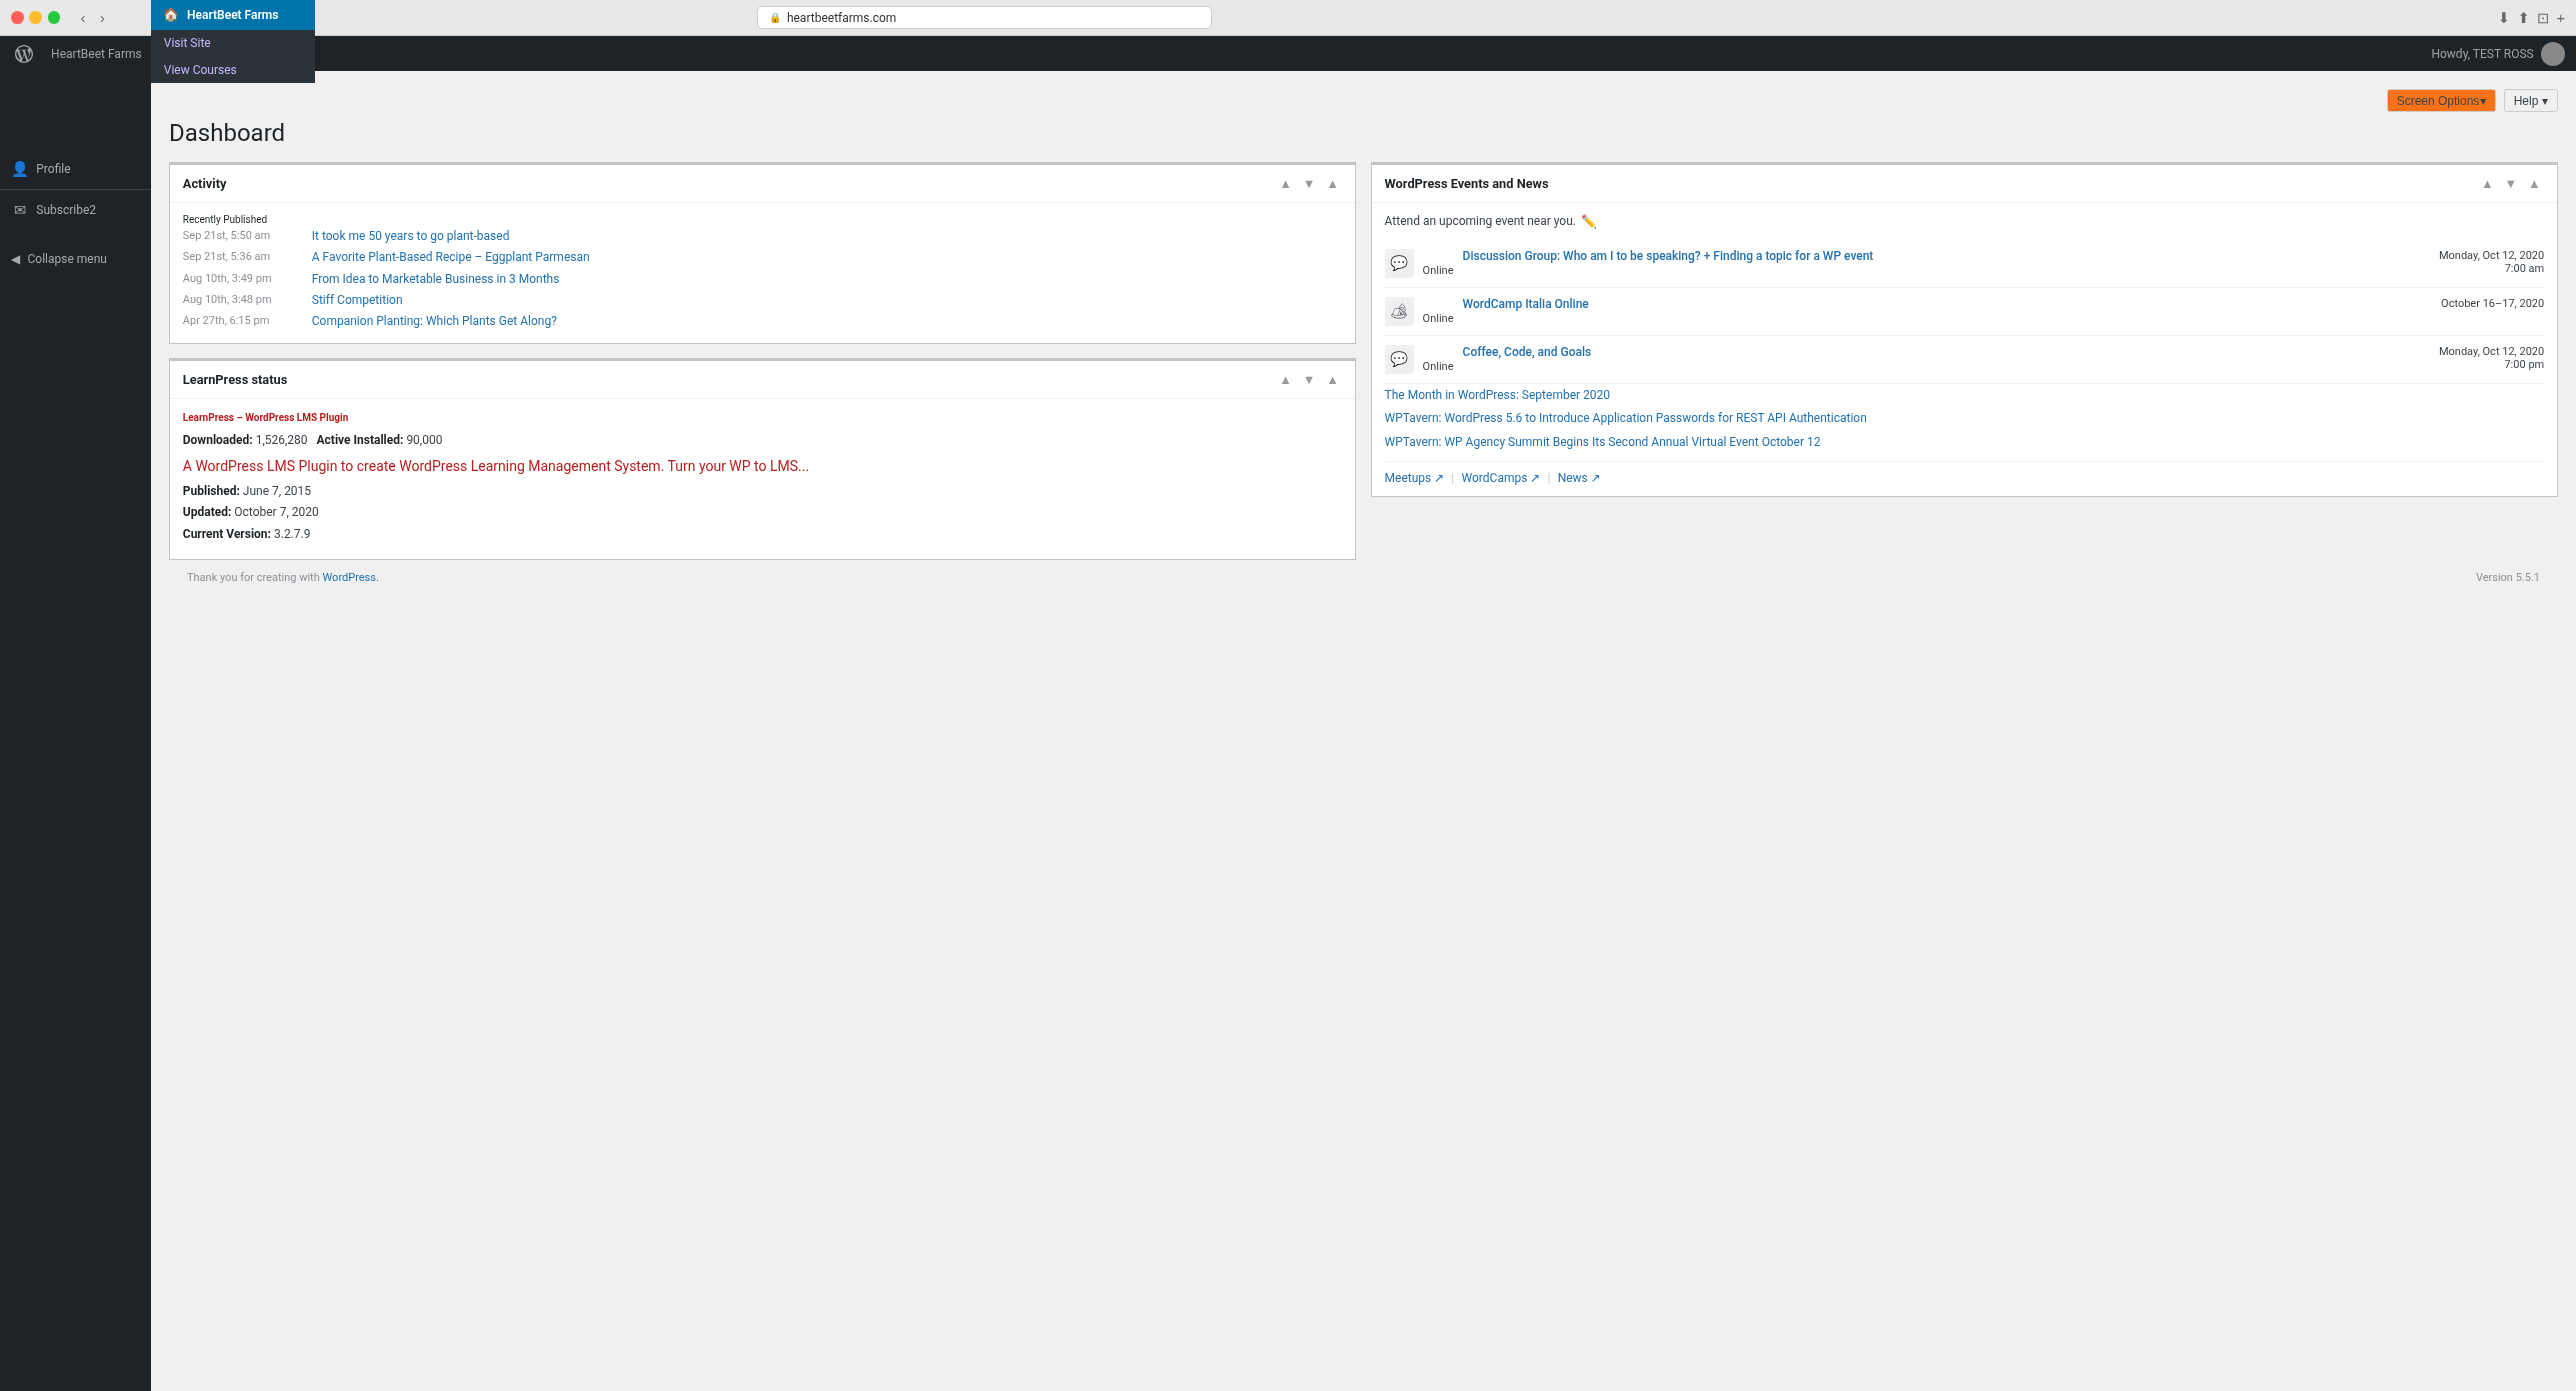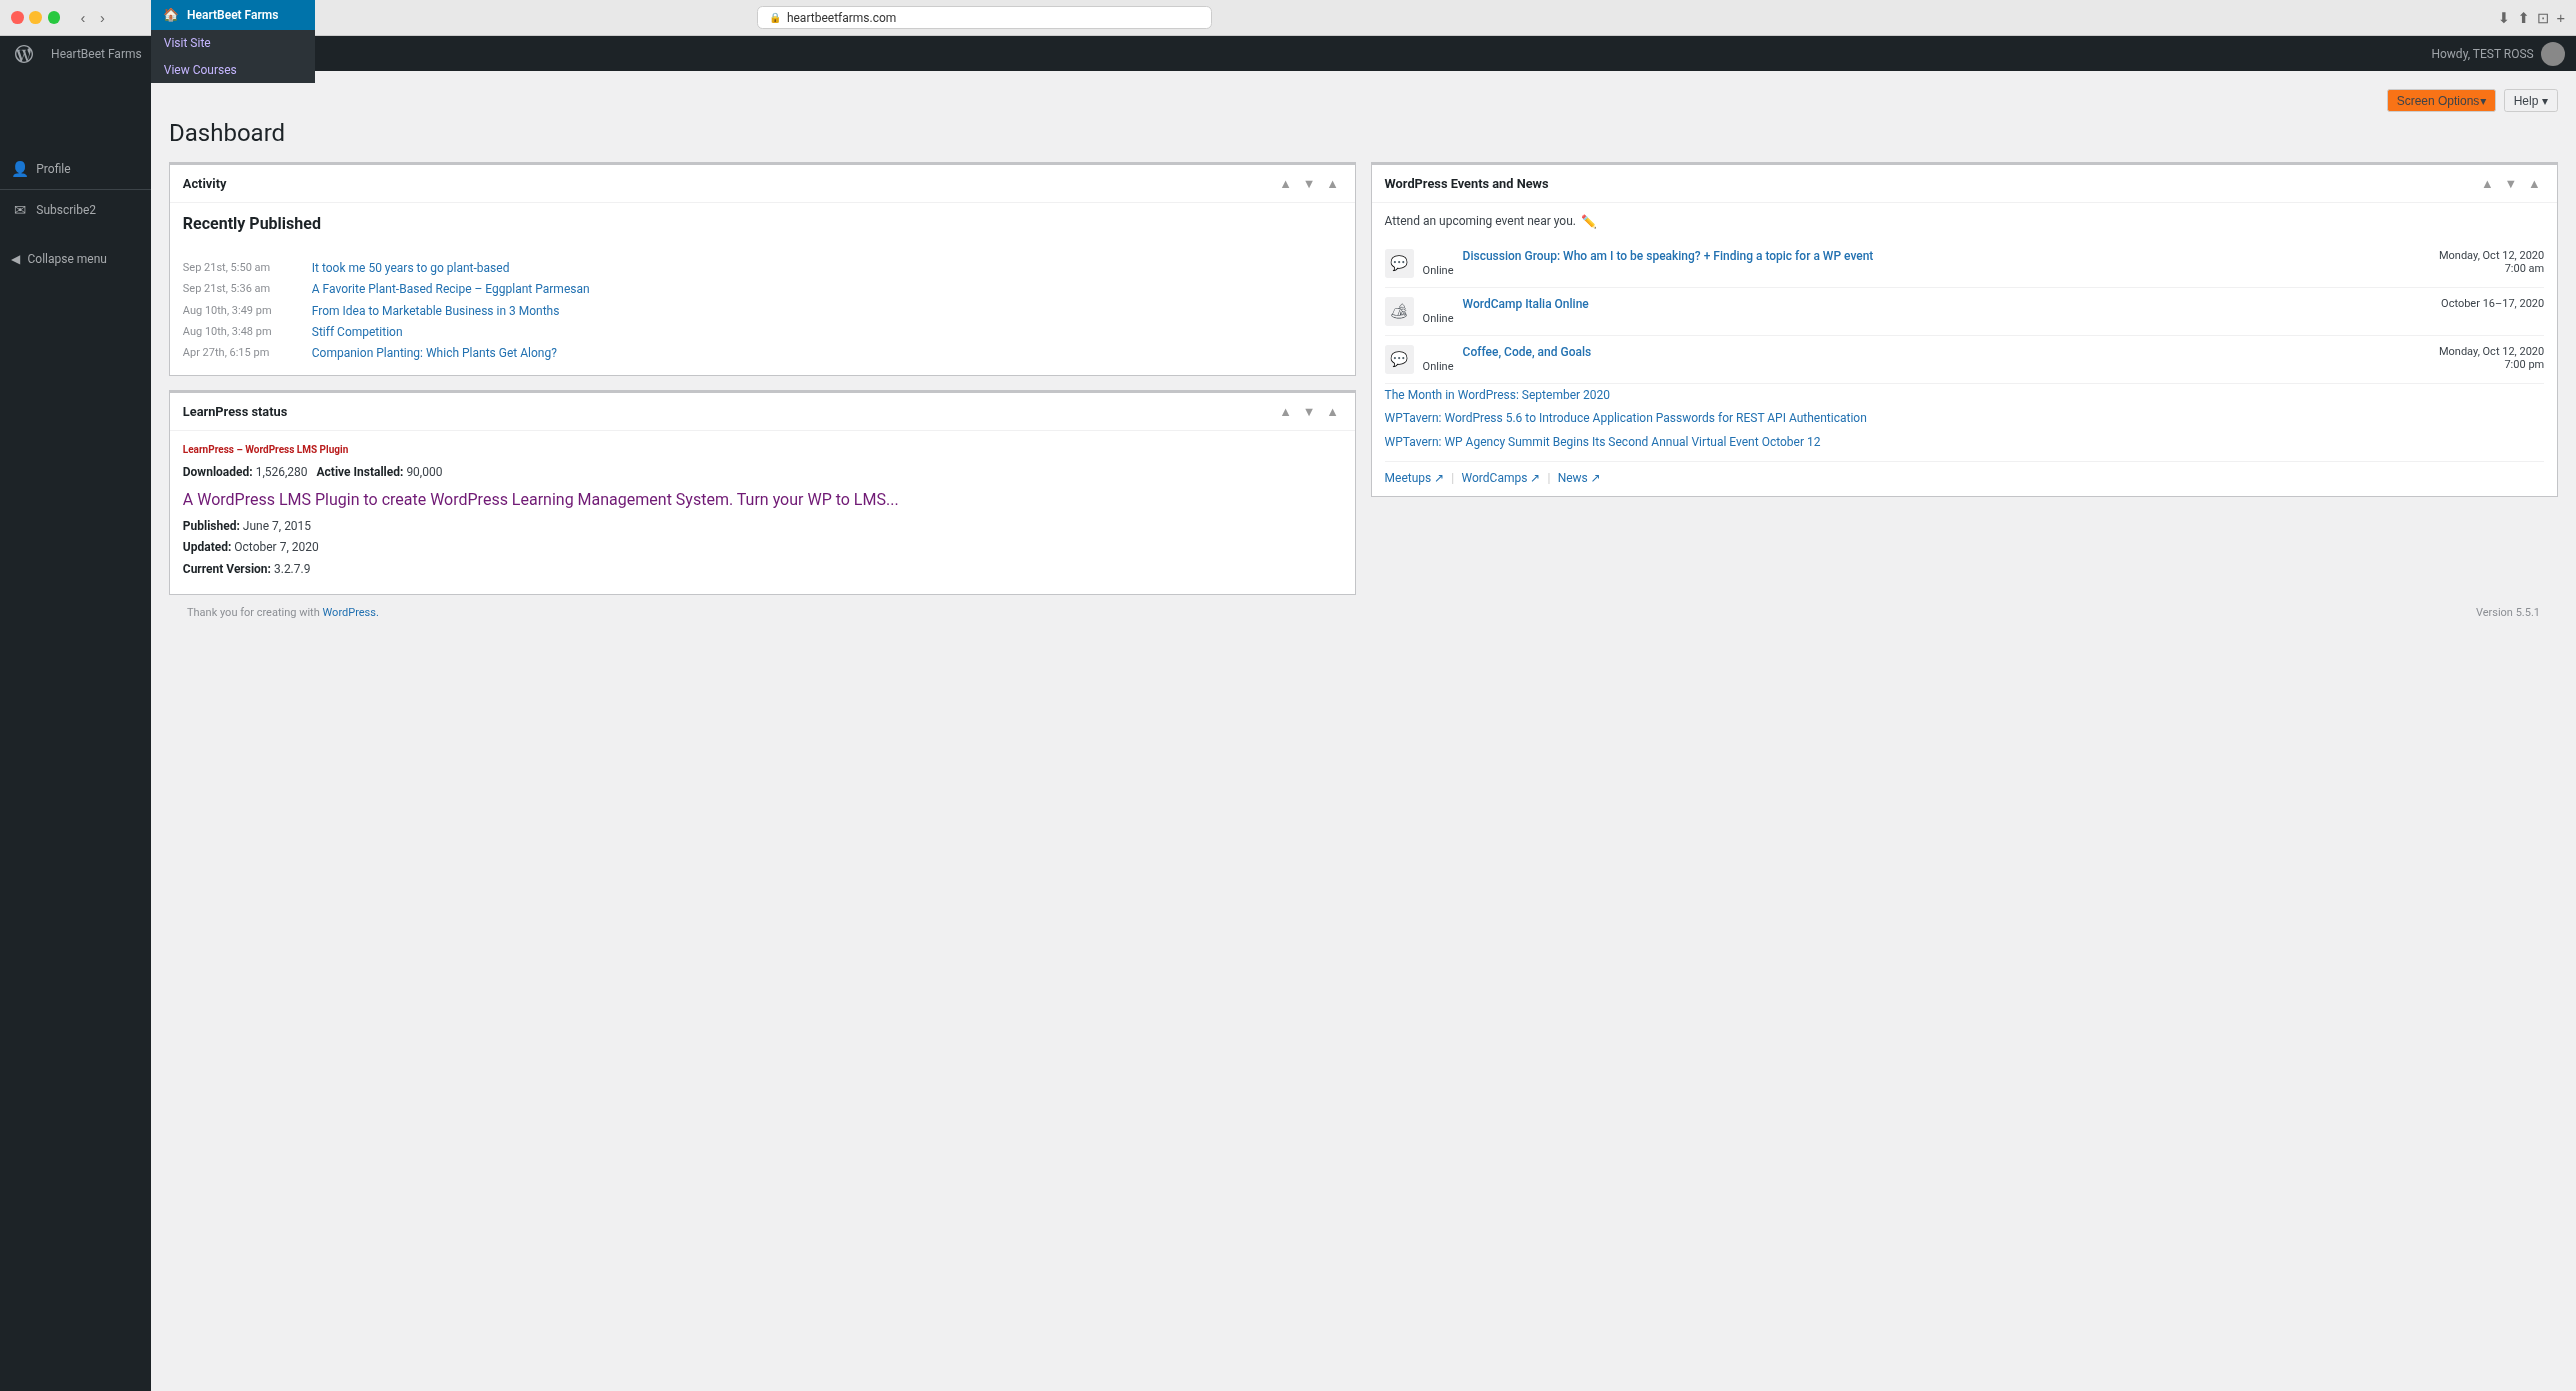--- a/index.html
+++ b/index.html
@@ -61,30 +61,30 @@
 
     
     .widget-box { background: white; border: 0.9px solid #c3c4c7; border-top: 3.6px solid #c3c4c7; }
     .widget-header { display: flex; align-items: center; justify-content: space-between; padding: 9px 12.8px; border-bottom: 0.9px solid #f0f0f1; }
     .widget-title { font-size: 12.8px; font-weight: 700; color: #1d2327; }
     .widget-controls { display: flex; gap: 3.6px; }
     .widget-ctrl-btn { background: none; border: none; cursor: pointer; color: #999; font-size: 12.8px; padding: 1.8px 3.6px; }
     .widget-body { padding: 11px 12.8px; }
 
     
-    .recently-published-title { font-size: 16px; font-weight: 700; color: #1d2327; margin-bottom: 25px; }
+    .recently-published-title { font-size: 10px; font-weight: 400; color: #1d2327; margin-bottom: 1px; }
     .activity-row { display: flex; align-items: flex-start; gap: 11px; padding: 3.6px 0; }
     .activity-date { color: #8c8f94; font-size: 11px; min-width: 118px; }
     .activity-link { color: #2271b1; text-decoration: none; font-size: 12px; }
 
     
     .lp-plugin-title { color: #b91c1c; text-decoration: none; font-size: 10px; font-weight: 700; }
     .lp-meta { margin: 9px 0; font-size: 12px; color: #3c434a; }
     .lp-meta strong { color: #1d2327; }
-    .lp-description { font-size: 16px; color: #701a75; line-height: 1.5; margin: 7.3px 0; }
+    .lp-description { font-size: 14px; color: #b91c1c; line-height: 1.5; margin: 7.3px 0; }
     .lp-detail { margin: 7.3px 0; font-size: 12px; color: #3c434a; }
     .lp-detail strong { color: #1d2327; }
 
     
     .events-subtitle { font-size: 12px; color: #3c434a; margin-bottom: 11px; display: flex; align-items: center; gap: 5.5px; }
     .edit-icon { color: #2271b1; cursor: pointer; font-size: 12.8px; }
     .event-row { display: flex; align-items: flex-start; gap: 9px; padding: 9px 0; border-bottom: 0.9px solid #f0f0f1; }
     .event-row:last-of-type { border-bottom: none; }
     .event-icon { width: 29px; height: 29px; background: #f0f0f1; border-radius: 2.7px; display: flex; align-items: center; justify-content: center; font-size: 14.6px; flex-shrink: 0; }
     .event-info { flex: 1; }

